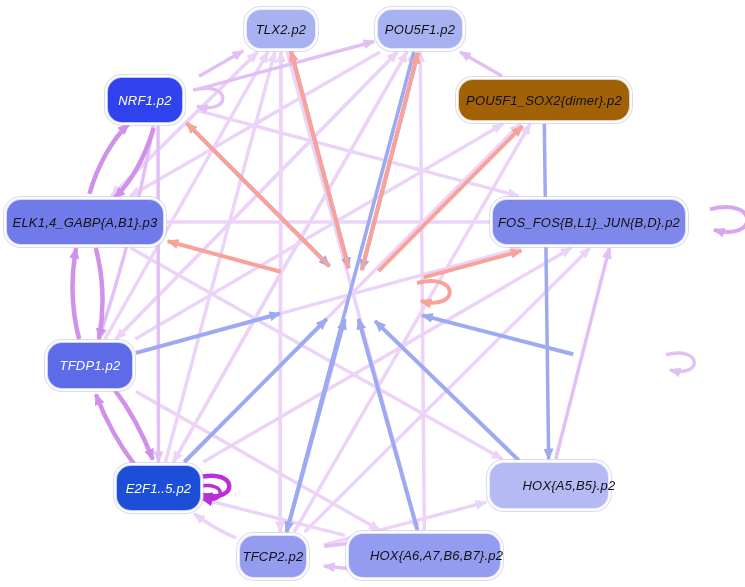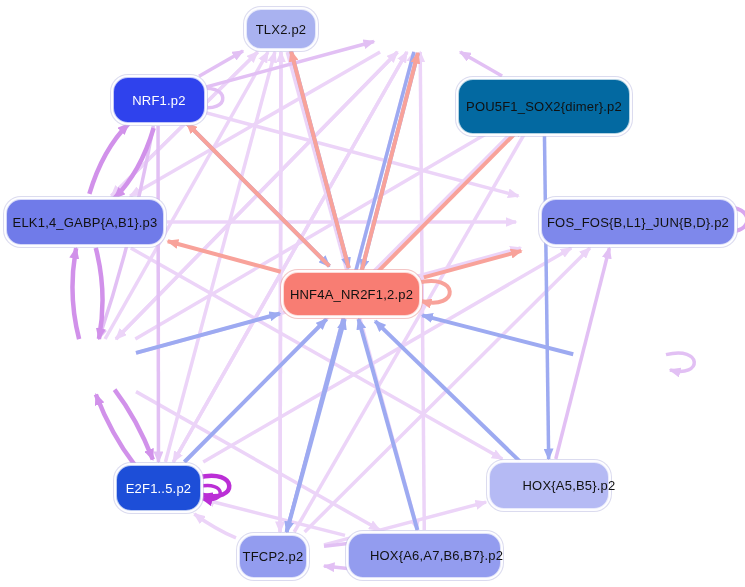--- a/index.html
+++ b/index.html
@@ -1,19 +1,19 @@
 <!DOCTYPE html>
 <html><head>
 <meta charset="utf-8">
 <style>
   html,body{margin:0;padding:0;background:#ffffff;}
   #stage{position:relative;width:745px;height:587px;background:#ffffff;overflow:hidden;
          font-family:"Liberation Sans",sans-serif;}
   #edge-layer{position:absolute;left:0;top:0;}
-  #node-layer{position:absolute;left:0;top:0;width:745px;height:587px;pointer-events:none;}
+  #node-layer{position:absolute;left:0;top:0;width:745px;height:587px;pointer-events:none;font-style:italic;}
   .node{position:absolute;border-radius:15px;display:flex;align-items:center;justify-content:center;
         font-size:13px;white-space:nowrap;pointer-events:auto;cursor:pointer;
         box-shadow:0 0 0 2px rgba(255,255,255,.95), 0 0 0 3px rgba(190,190,225,.55);
         border:1px solid rgba(255,255,255,.7);box-sizing:border-box;letter-spacing:.2px;}
   .node.center{box-shadow:0 0 0 2px rgba(255,255,255,.95), 0 0 0 3px rgba(235,160,160,.6);}
 </style>
 </head>
 <body>
 
 <div id="stage">
@@ -101,23 +101,24 @@
       <path d="M 329.39650734021853 266.1752248101694 L 186.76506404124947 123.17522481016941" fill="none" stroke="#f8a29a" stroke-width="4" marker-end="url(#arr-salmon)"></path>
       <path d="M 280.78245335233817 271.7867626848499 L 167.78245335233817 241.25768200942775" fill="none" stroke="#f8a29a" stroke-width="4" marker-end="url(#arr-salmon)"></path>
       <path d="M 378.4362381455493 271.11307162146716 L 522.3151041249307 126.11307162146714" fill="none" stroke="#f8a29a" stroke-width="4" marker-end="url(#arr-salmon)"></path>
       <path d="M 423.78796308897546 277.4315319625864 L 521.2740742000866 250.8946699588057" fill="none" stroke="#f8a29a" stroke-width="4" marker-end="url(#arr-salmon)"></path>
       <path d="M 417 283 C 460 272, 460 311, 421 301" fill="none" stroke="#f8a29a" stroke-width="4" marker-end="url(#arr-salmon)"></path>
       <path d="M 198 477.55 C 239 467.1, 239 504.15, 202 494.65" fill="none" stroke="#bb2fd6" stroke-width="4.5" marker-end="url(#arr-magenta)"></path>
       <path d="M 198 486.85 C 227 479.7, 227 505.05, 202 498.55" fill="none" stroke="#bb2fd6" stroke-width="3.5" marker-end="url(#arr-magenta)"></path>
     </svg>
   <div id="node-layer">
       <div class="node" style="left: 246px; top: 9px; width: 70px; height: 40px; background: rgb(169, 178, 240); color: rgb(17, 17, 17);">TLX2.p2</div>
-      <div class="node" style="left: 113px; top: 77px; width: 92px; height: 46px; background: rgb(47, 66, 237); color: rgb(255, 255, 255);">NRF1.p2</div>
-      <div class="node" style="left: 458px; top: 79px; width: 172px; height: 55px; background: #0369a1; color: rgb(17, 17, 17);">POU5F1_SOX2{dimer}.p2</div>
+      <div class="node" style="left: 377px; top: 9px; width: 86px; height: 40px; background: rgb(169, 178, 240); color: rgb(17, 17, 17);">POU5F1.p2</div>
+      <div class="node" style="left: 107px; top: 77px; width: 76px; height: 46px; background: rgb(47, 66, 237); color: rgb(255, 255, 255);">NRF1.p2</div>
+      <div class="node" style="left: 458px; top: 79px; width: 172px; height: 42px; background: #a16207; color: rgb(17, 17, 17);">POU5F1_SOX2{dimer}.p2</div>
       <div class="node" style="left: 6px; top: 199px; width: 158px; height: 46px; background: rgb(112, 123, 233); color: rgb(17, 17, 17);">ELK1,4_GABP{A,B1}.p3</div>
-      <div class="node" style="left: 541px; top: 199px; width: 194px; height: 46px; background: rgb(126, 136, 235); color: rgb(17, 17, 17);">FOS_FOS{B,L1}_JUN{B,D}.p2</div>
-      <div class="node center" style="left: 283px; top: 272px; width: 137px; height: 44px; background: rgb(248, 125, 115); color: rgb(17, 17, 17);">HNF4A_NR2F1,2.p2</div>
+      <div class="node" style="left: 492px; top: 199px; width: 194px; height: 46px; background: rgb(126, 136, 235); color: rgb(17, 17, 17);">FOS_FOS{B,L1}_JUN{B,D}.p2</div>
+      <div class="node" style="left: 47px; top: 342px; width: 86px; height: 47px; background: rgb(94, 107, 232); color: rgb(255, 255, 255);">TFDP1.p2</div>
       <div class="node" style="left: 116px; top: 465px; width: 85px; height: 46px; background: #1d4ed8; color: rgb(255, 255, 255);">E2F1..5.p2</div>
       <div class="node" style="left: 489px; top: 462px; width: 120px; height: 47px; background: rgb(181, 186, 244); color: rgb(17, 17, 17); padding-left: 40px;">HOX{A5,B5}.p2</div>
       <div class="node" style="left: 239px; top: 535px; width: 68px; height: 43px; background: rgb(147, 156, 239); color: rgb(17, 17, 17);">TFCP2.p2</div>
       <div class="node" style="left: 348px; top: 533px; width: 153px; height: 45px; background: rgb(147, 156, 239); color: rgb(17, 17, 17); padding-left: 24px;">HOX{A6,A7,B6,B7}.p2</div>
     </div>
 </div>
 
 </body></html>

